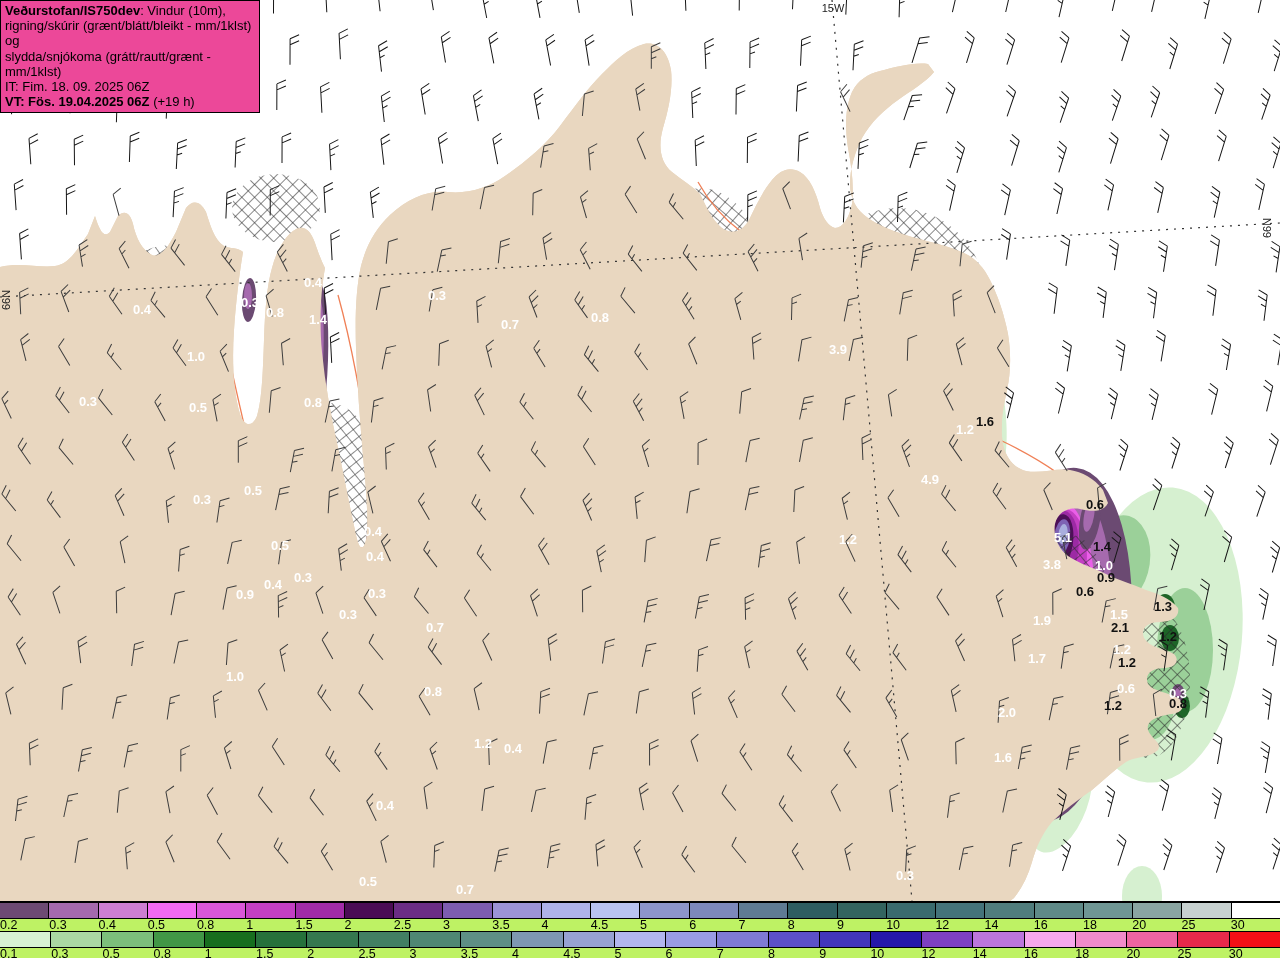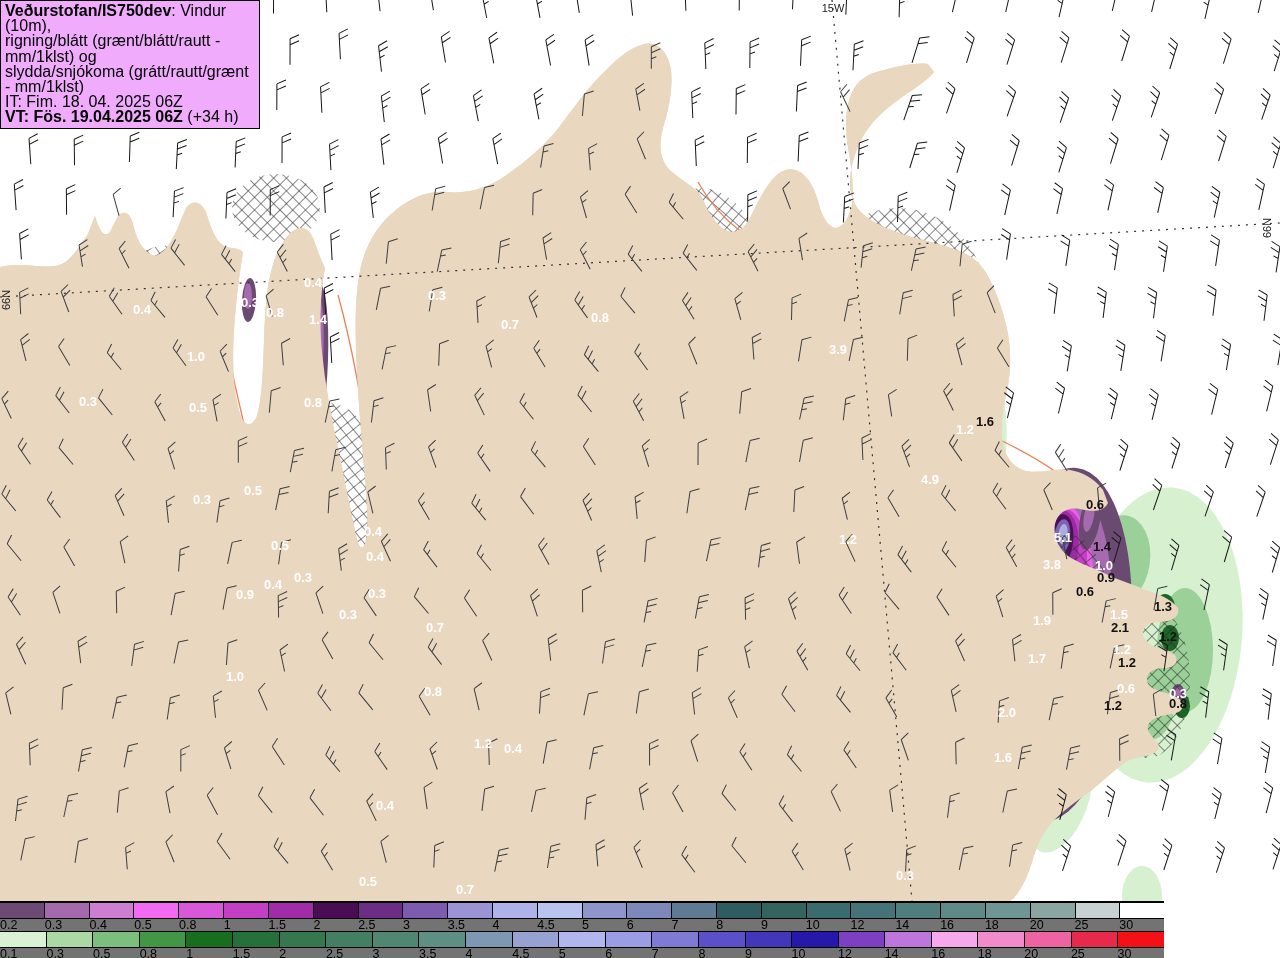--- a/index.html
+++ b/index.html
@@ -1,22 +1,22 @@
 <!DOCTYPE html>
 <html><head>
 <meta charset="utf-8">
 <style>
   html,body{margin:0;padding:0}
   body{width:1280px;height:958px;position:relative;background:#fff;overflow:hidden;
        font-family:"Liberation Sans",sans-serif;}
   #map{position:absolute;left:0;top:0}
-  .titlebox{position:absolute;left:0;top:0;width:250px;background:#f0abfc;border:1px solid #000;
-            padding:2px 4px 3px 4px;font-size:16px;line-height:15.2px;z-index:6;color:#000}
+  .titlebox{position:absolute;left:0;top:0;width:250px;background:#ec4899;border:1px solid #000;
+            padding:2px 4px 3px 4px;font-size:13px;line-height:15.2px;z-index:6;color:#000}
   .titlebox b{font-weight:bold}
-  .bars{position:absolute;left:0;top:901px;width:1164px;height:57px;background:#737373;z-index:5;
+  .bars{position:absolute;left:0;top:901px;width:1280px;height:57px;background:#bef264;z-index:5;
         border-top:1px solid #000}
   .strip{display:flex;height:15px;border-top:1px solid #000;border-bottom:1px solid #000;box-sizing:content-box}
   .strip .seg{flex:1 1 0;border-right:1px solid #000}
   .strip .seg:last-child{border-right:none}
   .lblrow{position:relative;height:12px;font-size:12.5px;color:#000}
   .lblrow span{position:absolute;top:-1px;white-space:nowrap}
   svg text.wlab{font:bold 13px "Liberation Sans",sans-serif;fill:#fff}
   svg text.blab{font:bold 13px "Liberation Sans",sans-serif;fill:#111}
   svg text.grat{font:11px "Liberation Sans",sans-serif;fill:#222}
 </style>
@@ -739,24 +739,24 @@
       <text x="1113" y="710" text-anchor="middle" class="blab">1.2</text>
       <text x="1163" y="611" text-anchor="middle" class="blab">1.3</text>
       <text x="1168" y="641" text-anchor="middle" class="blab">1.2</text>
       <text x="1178" y="708" text-anchor="middle" class="blab">0.8</text>
       <text x="1102" y="551" text-anchor="middle" class="blab">1.4</text>
     </g>
 </svg>
 
 <div class="titlebox">
   <div><b>Veðurstofan/IS750dev</b><span>: Vindur (10m),</span></div>
-  <div>rigning/blátt (grænt/blátt/rautt - mm/1klst) og</div>
+  <div>rigning/skúrir (grænt/blátt/bleikt - mm/1klst) og</div>
   <div>slydda/snjókoma (grátt/rautt/grænt - mm/1klst)</div>
-  <div>IT: Fim. 18. 04. 2025 06Z</div>
-  <div><b>VT: Fös. 19.04.2025 06Z</b><span> (+34 h)</span></div>
+  <div>IT: Fim. 18. 09. 2025 06Z</div>
+  <div><b>VT: Fös. 19.04.2025 06Z</b><span> (+19 h)</span></div>
 </div>
 
 <div class="bars">
   <div class="strip" id="strip-sleet">
       <div class="seg" style="background: rgb(109, 74, 115);"></div>
       <div class="seg" style="background: rgb(165, 105, 173);"></div>
       <div class="seg" style="background: rgb(205, 126, 211);"></div>
       <div class="seg" style="background: rgb(242, 106, 242);"></div>
       <div class="seg" style="background: rgb(217, 87, 217);"></div>
       <div class="seg" style="background: rgb(195, 63, 195);"></div>

